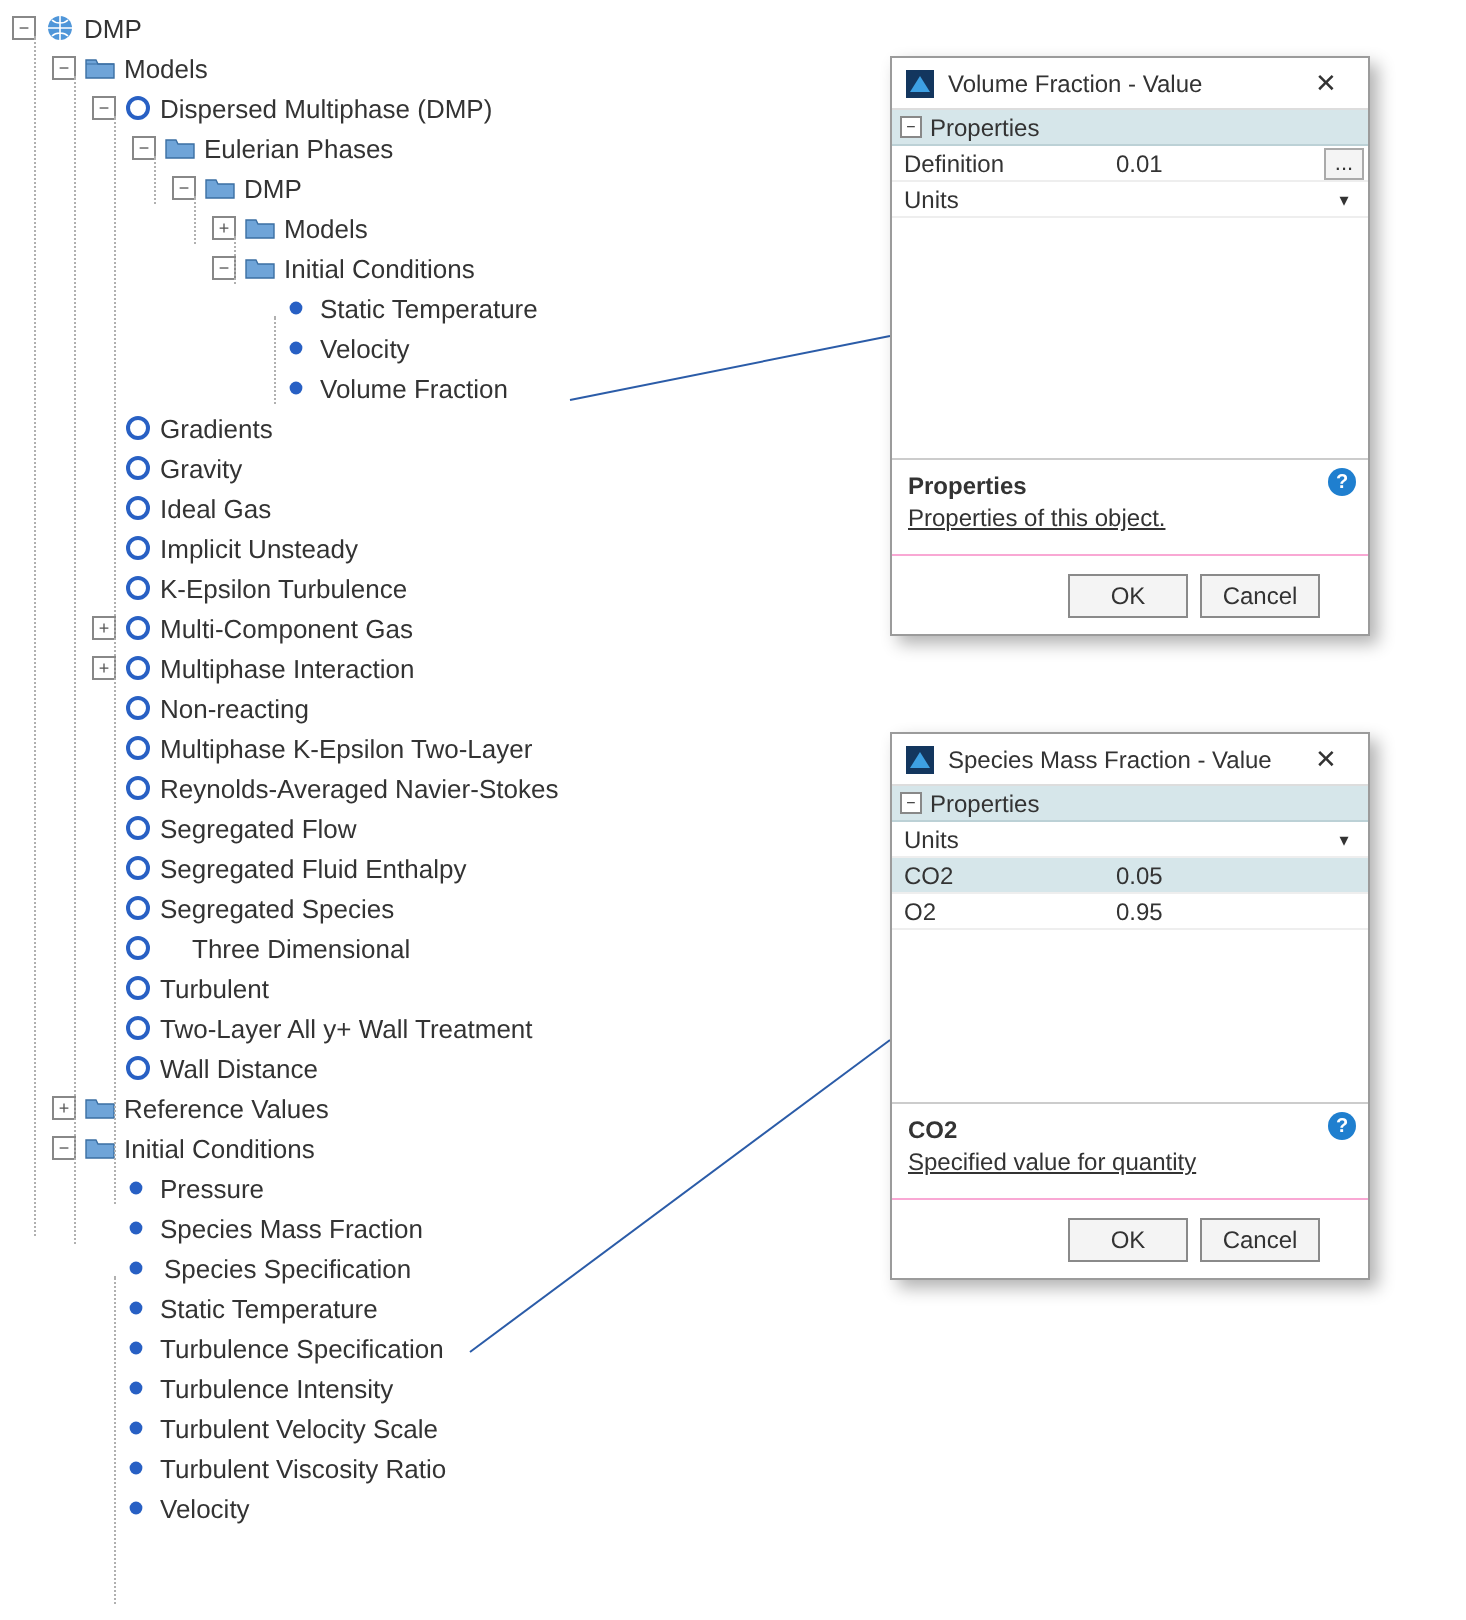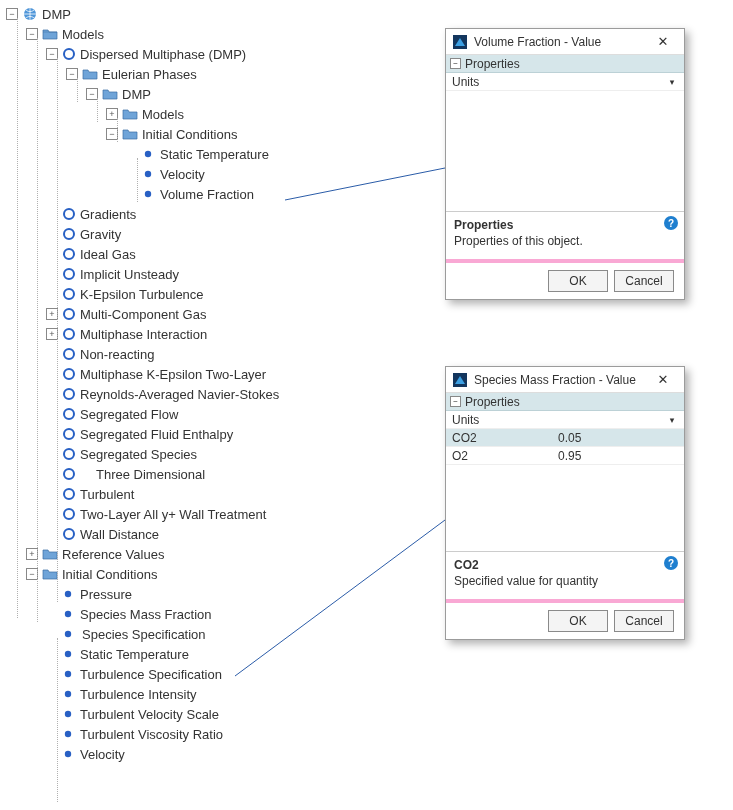--- a/index.html
+++ b/index.html
@@ -101,26 +101,26 @@
   .body-spacer.sm { height: 86px; }
   .desc-panel { border-top:1px solid #ccc; padding:6px 8px 8px 8px; position:relative; min-height:48px;}
   .desc-panel .help {
     position:absolute; right:6px; top:4px;
     width:14px;height:14px;border-radius:50%;
     background:#1f7fcf;color:#fff;font-size:10px;font-weight:bold;
     display:flex;align-items:center;justify-content:center;
     cursor:pointer;
   }
   .desc-title { font-weight:bold; font-size:12px; margin-bottom:2px;}
-  .desc-text { font-size:12px; color:#333; }
+  .desc-text { font-size:12px; color:#333;text-decoration:underline; }
   .button-row {
-    border-top:4px solid #f9a8d4;
+    border-top:1px solid #f9a8d4;
     height: 40px;
     display:flex; align-items:center; justify-content:flex-end; gap:6px;
-    padding-right:10px;
+    padding-right:24px;
   }
   .btn {
     min-width:60px; height:22px; border:1px solid #8a8a8a;
     background:#f4f4f4; font-size:12px;
     display:flex;align-items:center;justify-content:center;
     cursor:pointer;
   }
   
   .connector {
     position:absolute;
@@ -571,20 +571,25 @@
       </span>
   </div>
   <div class="section-header">
     <span class="collapse">
         <span>−</span>
       </span>
     <span>Properties</span>
   </div>
   <div id="d1-grid">
       <div class="grid-row">
+        <span class="k">Definition</span>
+        <span class="v">0.01</span>
+        <span class="btn-ellipsis">...</span>
+      </div>
+      <div class="grid-row">
         <span class="k">Units</span>
         <span class="v"></span>
         <span class="btn-dropdown">▾</span>
       </div>
     </div>
   <div class="body-spacer"></div>
   <div class="desc-panel">
     <span class="help">
         <span>?</span>
       </span>

